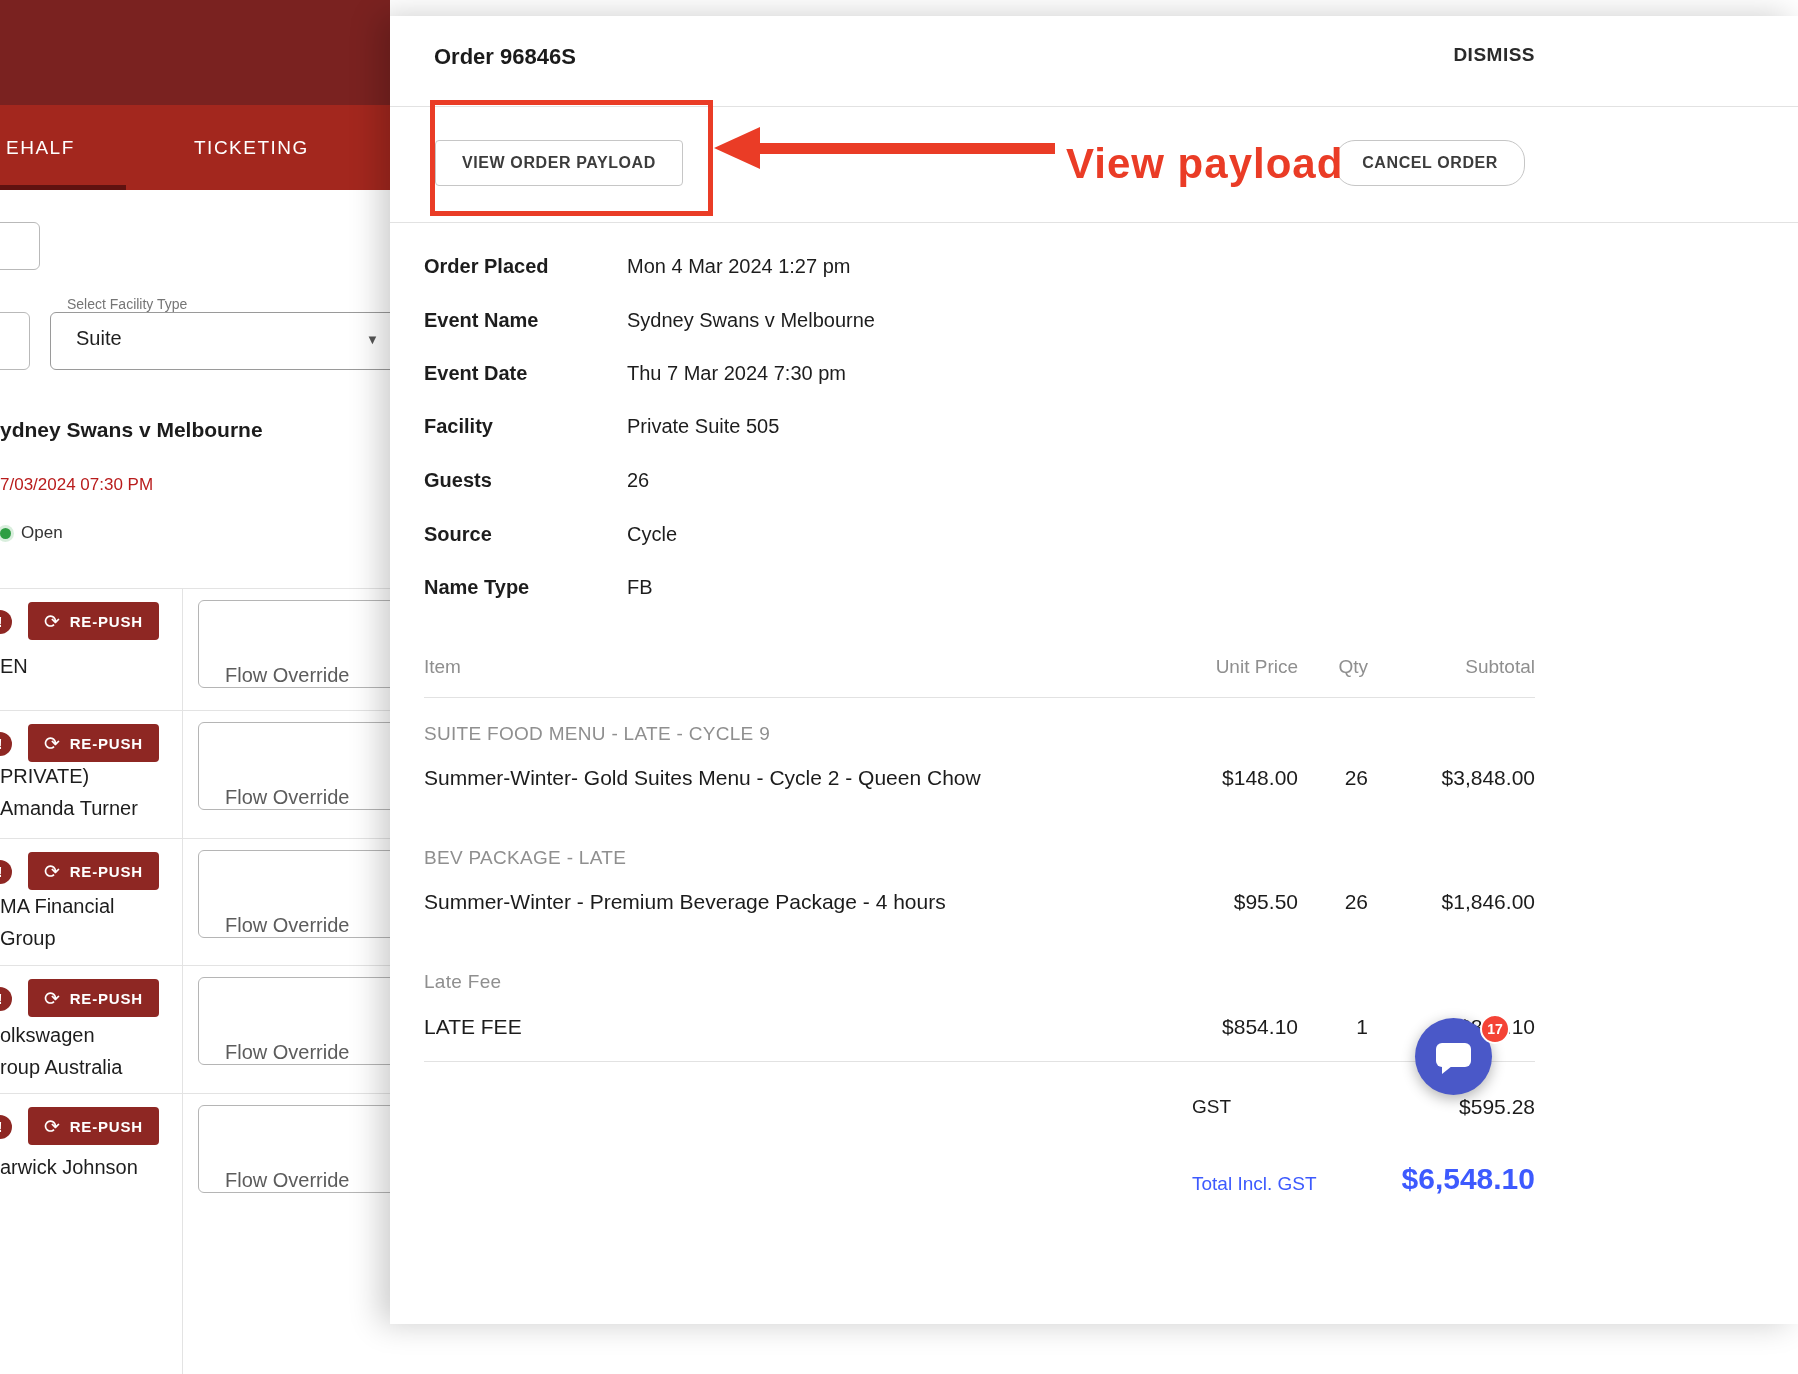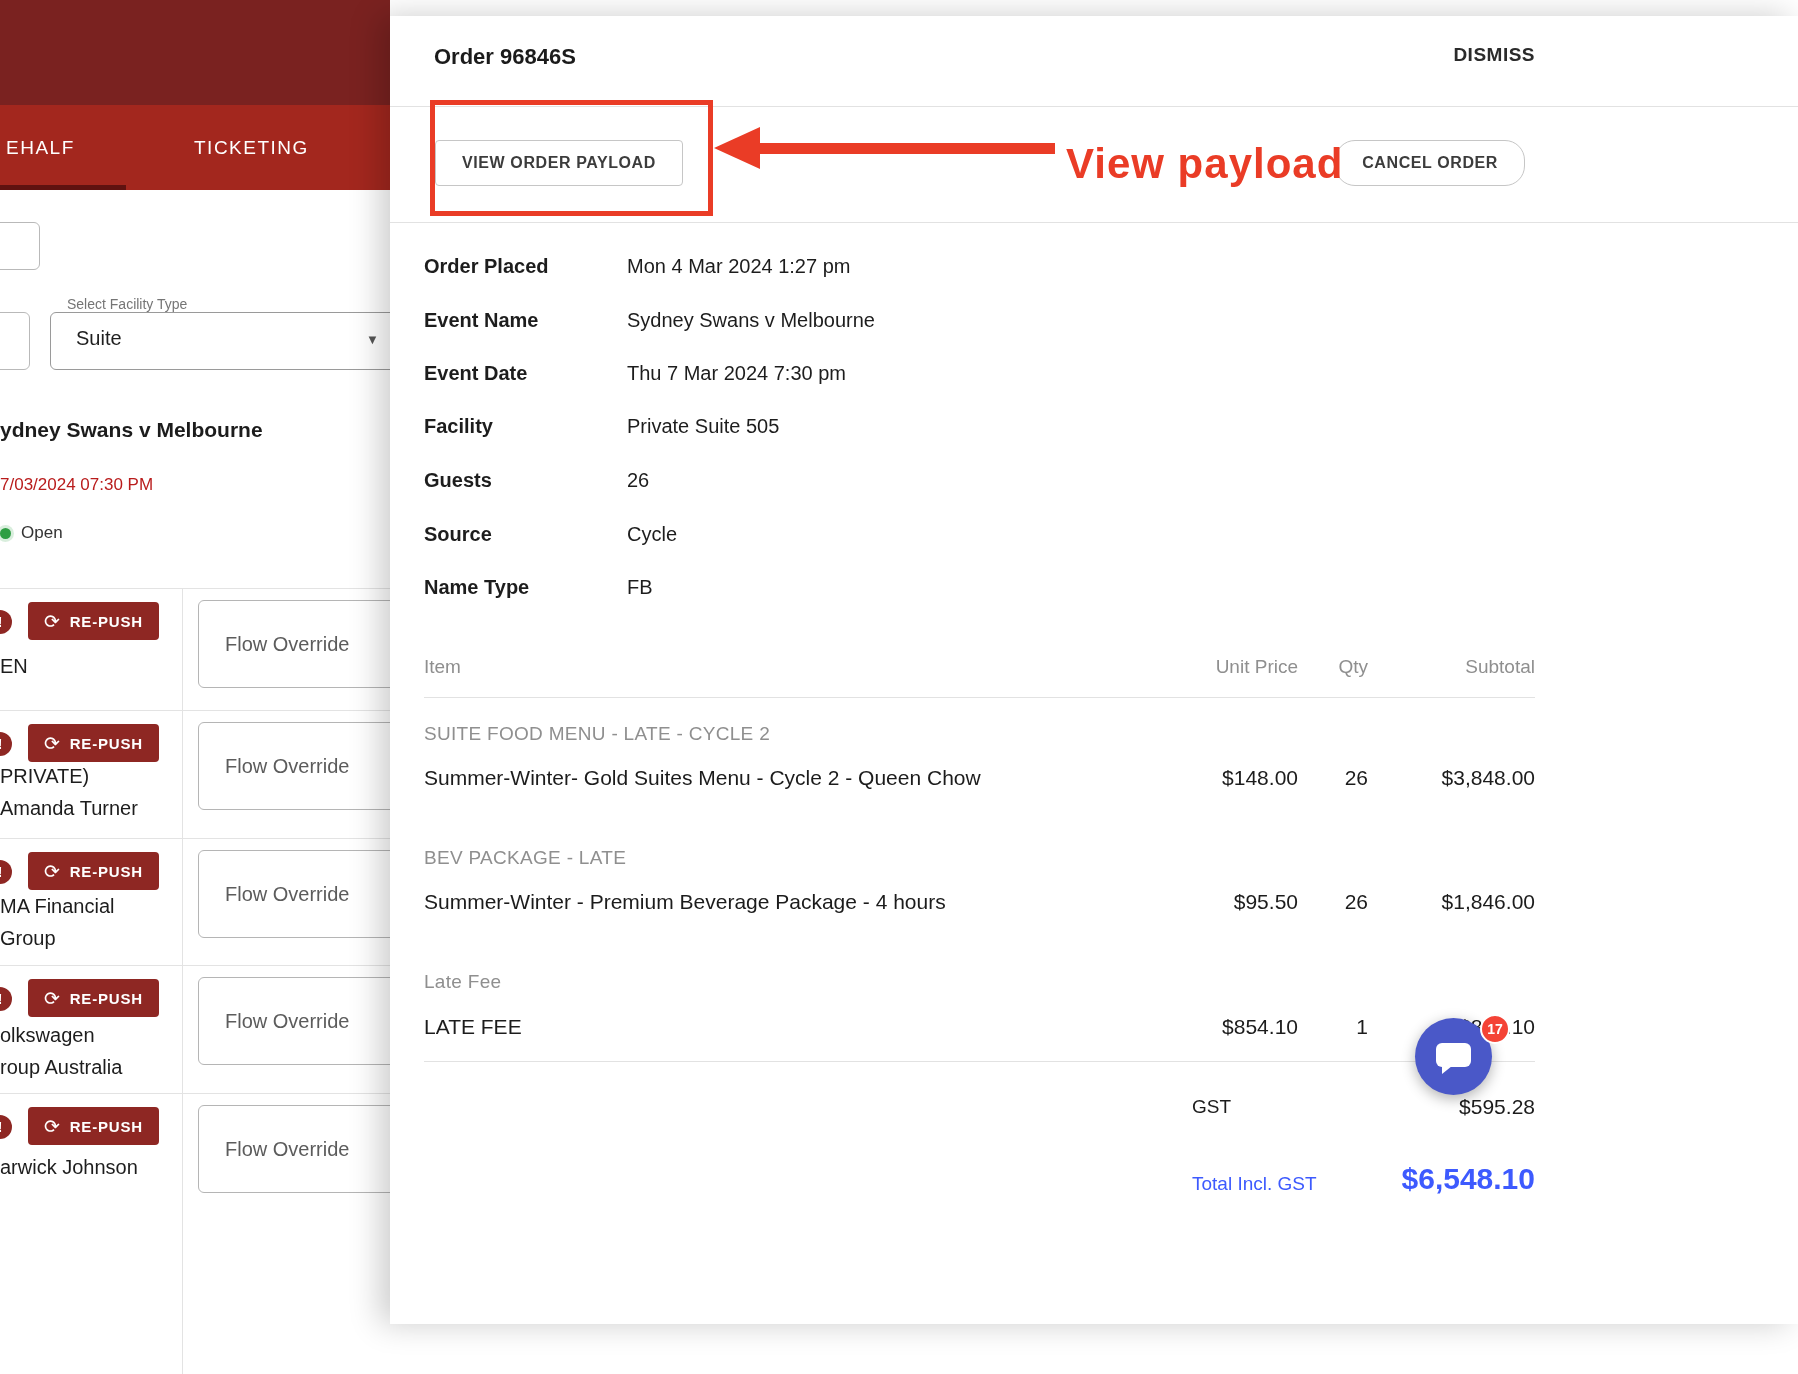--- a/index.html
+++ b/index.html
@@ -30,21 +30,21 @@
   .vline{position:absolute;top:588px;bottom:0;left:182px;width:1px;background:#e3e3e3;}
   .hline{position:absolute;left:0;width:390px;height:1px;background:#e3e3e3;}
   .h1{top:588px}.h2{top:710px}.h3{top:838px}.h4{top:965px}.h5{top:1093px}
   .push-row{position:absolute;left:0;width:390px;}
   .r1{top:588px;height:122px}.r2{top:710px;height:128px}.r3{top:838px;height:127px}.r4{top:965px;height:128px}.r5{top:1093px;height:281px}
   .alert-badge{position:absolute;left:-12px;top:22px;width:24px;height:24px;border-radius:50%;background:var(--repush-red,#8e2723);color:#fff;font-weight:bold;font-size:15px;text-align:center;line-height:24px;}
   .repush-btn{position:absolute;left:28px;top:14px;height:38px;padding:0 16px;background:var(--repush-red,#8e2723);color:#fff;border:none;border-radius:4px;font-family:inherit;font-size:15px;font-weight:bold;letter-spacing:0.8px;display:flex;align-items:center;gap:9px;cursor:pointer;}
   .refresh-ic{font-size:19px;font-weight:normal;}
   .row-name{position:absolute;left:0;font-size:20px;color:#1d1d1d;line-height:32px;white-space:nowrap;}
   .r1 .row-name{top:62px}.r2 .row-name{top:50px}.r3 .row-name{top:52px}.r4 .row-name{top:54px}.r5 .row-name{top:58px}
-  .flow-box{position:absolute;left:198px;top:12px;width:300px;height:88px;border:1px solid #b5b5b5;border-radius:6px;display:flex;align-items:center;padding-left:26px;font-size:20px;color:#5c5c5c;box-sizing:border-box;cursor:text;}
+  .flow-box{position:absolute;left:198px;top:12px;width:300px;height:88px;border:1px solid #b5b5b5;border-radius:6px;display:flex;align-items:flex-end;padding-left:26px;font-size:20px;color:#5c5c5c;box-sizing:border-box;cursor:text;}
   
   .modal{position:absolute;top:16px;left:390px;width:1408px;height:1308px;background:#fff;box-shadow:-10px 0 30px rgba(0,0,0,0.2);z-index:10;}
   .modal-title{position:absolute;top:28px;left:44px;font-size:22px;font-weight:bold;color:#1b1b1b;}
   .dismiss{position:absolute;top:28px;right:263px;background:none;border:none;font-family:inherit;font-size:19px;font-weight:bold;color:#2b2b2b;letter-spacing:0.5px;cursor:pointer;padding:0;}
   .divider{position:absolute;left:0;width:100%;height:1px;background:#e2e2e2;}
   .d-top{top:90px}.d-btnrow{top:206px}
   .d-thead{top:681px;left:34px;width:1111px;}
   .d-items{top:1045px;left:34px;width:1111px;}
   .outline-btn{position:absolute;height:46px;background:#fff;border:1px solid #c6c6c6;border-radius:4px;font-family:inherit;font-size:16px;font-weight:600;color:#3c3c3c;letter-spacing:0.6px;padding:0 26px;cursor:pointer;}
   .view-payload{top:124px;left:45px;}
@@ -216,21 +216,21 @@
   <div class="drow dr6">
     <span class="dlabel">Name Type</span><span>FB</span>
   </div>
 
   <span class="th th-item">Item</span>
   <span class="th th-unit">Unit Price</span>
   <span class="th th-qty">Qty</span>
   <span class="th th-sub">Subtotal</span>
   <div class="divider d-thead"></div>
 
-  <div class="sec-head s0">SUITE FOOD MENU - LATE - CYCLE 2</div>
+  <div class="sec-head s0">SUITE FOOD MENU - LATE - CYCLE 9</div>
   <div class="item-name i0">Summer-Winter- Gold Suites Menu - Cycle 2 - Queen Chow</div>
   <div class="cell c-unit i0">$148.00</div>
   <div class="cell c-qty i0">26</div>
   <div class="cell c-sub i0">$3,848.00</div>
 
   <div class="sec-head s1">BEV PACKAGE - LATE</div>
   <div class="item-name i1">Summer-Winter - Premium Beverage Package - 4 hours</div>
   <div class="cell c-unit i1">$95.50</div>
   <div class="cell c-qty i1">26</div>
   <div class="cell c-sub i1">$1,846.00</div>

